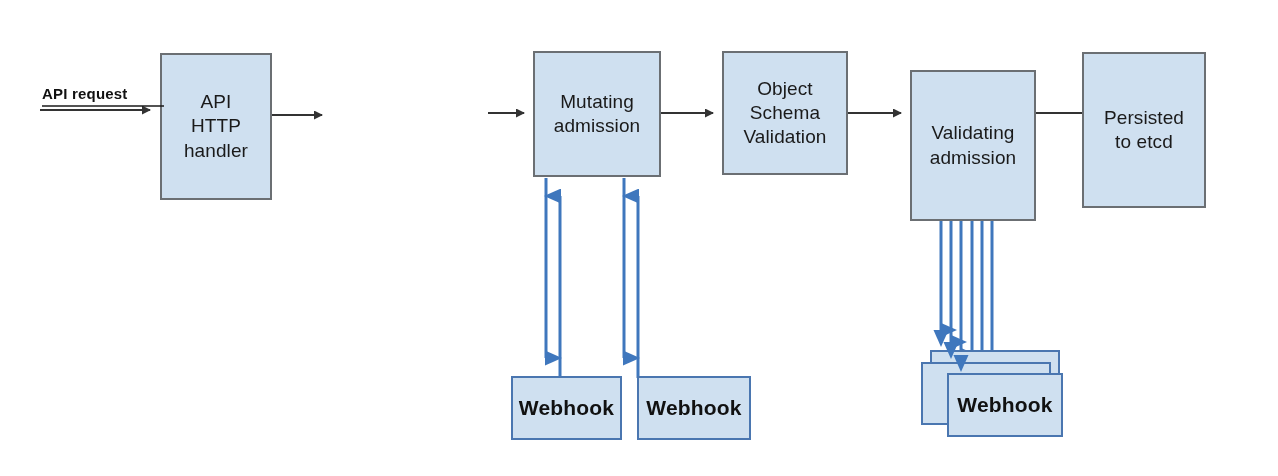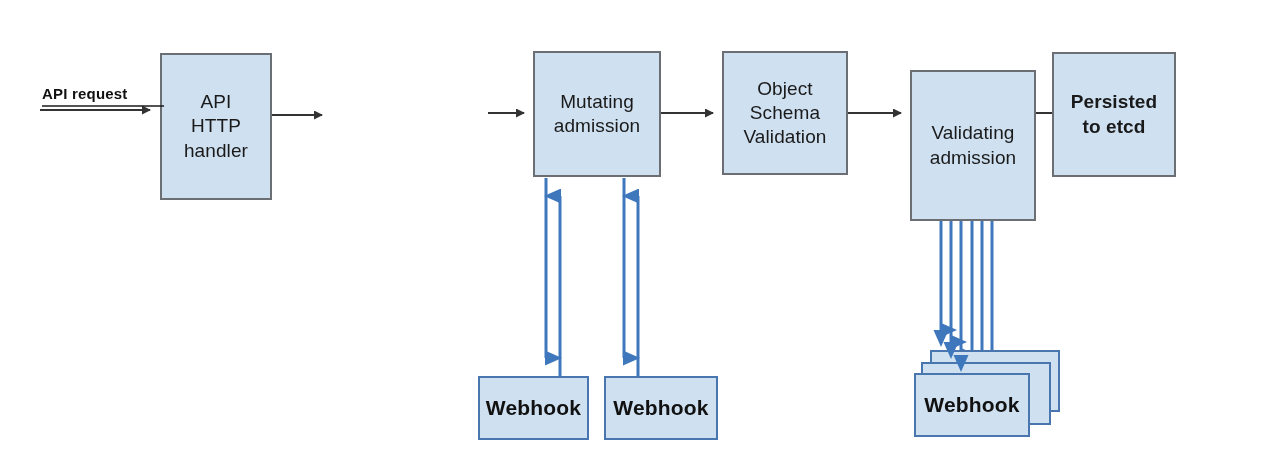--- a/index.html
+++ b/index.html
@@ -42,20 +42,21 @@
     background: #cfe0f0;
     border: 2px solid #4a76b0;
     display: flex;
     align-items: center;
     justify-content: center;
     text-align: right;
     color: #111111;
     font-size: 21px;
     font-weight: bold;
     letter-spacing: 0.2px;
+    margin-left: 33px;
   }
   .webhook-ghost {
     background: #cfe0f0;
     border: 2px solid #4a76b0;
   }
 
   
   .req-label {
     position: absolute;
     font-size: 15px;
@@ -162,21 +163,21 @@
   <div class="stage-box" style="left:533px; top:51px; width:128px; height:126px;">Mutating
 admission</div>
 
   <div class="stage-box" style="left:722px; top:51px; width:126px; height:124px;">Object
 Schema
 Validation</div>
 
   <div class="stage-box" style="left:910px; top:51px; width:126px; height:151px;margin-top:19px;">Validating
 admission</div>
 
-  <div class="stage-box" style="left:1052px; top:52px; width:124px; height:125px;font-weight:bold;">Persisted
+  <div class="stage-box" style="left:1082px; top:52px; width:124px; height:156px;">Persisted
 to etcd</div>
 
   <div class="webhook-box" style="left:478px; top:376px; width:111px; height:64px;">Webhook</div>
 
   <div class="webhook-box" style="left:604px; top:376px; width:114px; height:64px;">Webhook</div>
 
   <div class="webhook-ghost" style="position:absolute; left:930px; top:350px; width:130px; height:62px; box-sizing:border-box;"></div>
   <div class="webhook-ghost" style="position:absolute; left:921px; top:362px; width:130px; height:63px; box-sizing:border-box; z-index:3;"></div>
   <div class="webhook-box front-card" style="left:914px; top:373px; width:116px; height:64px;">Webhook</div>
 

